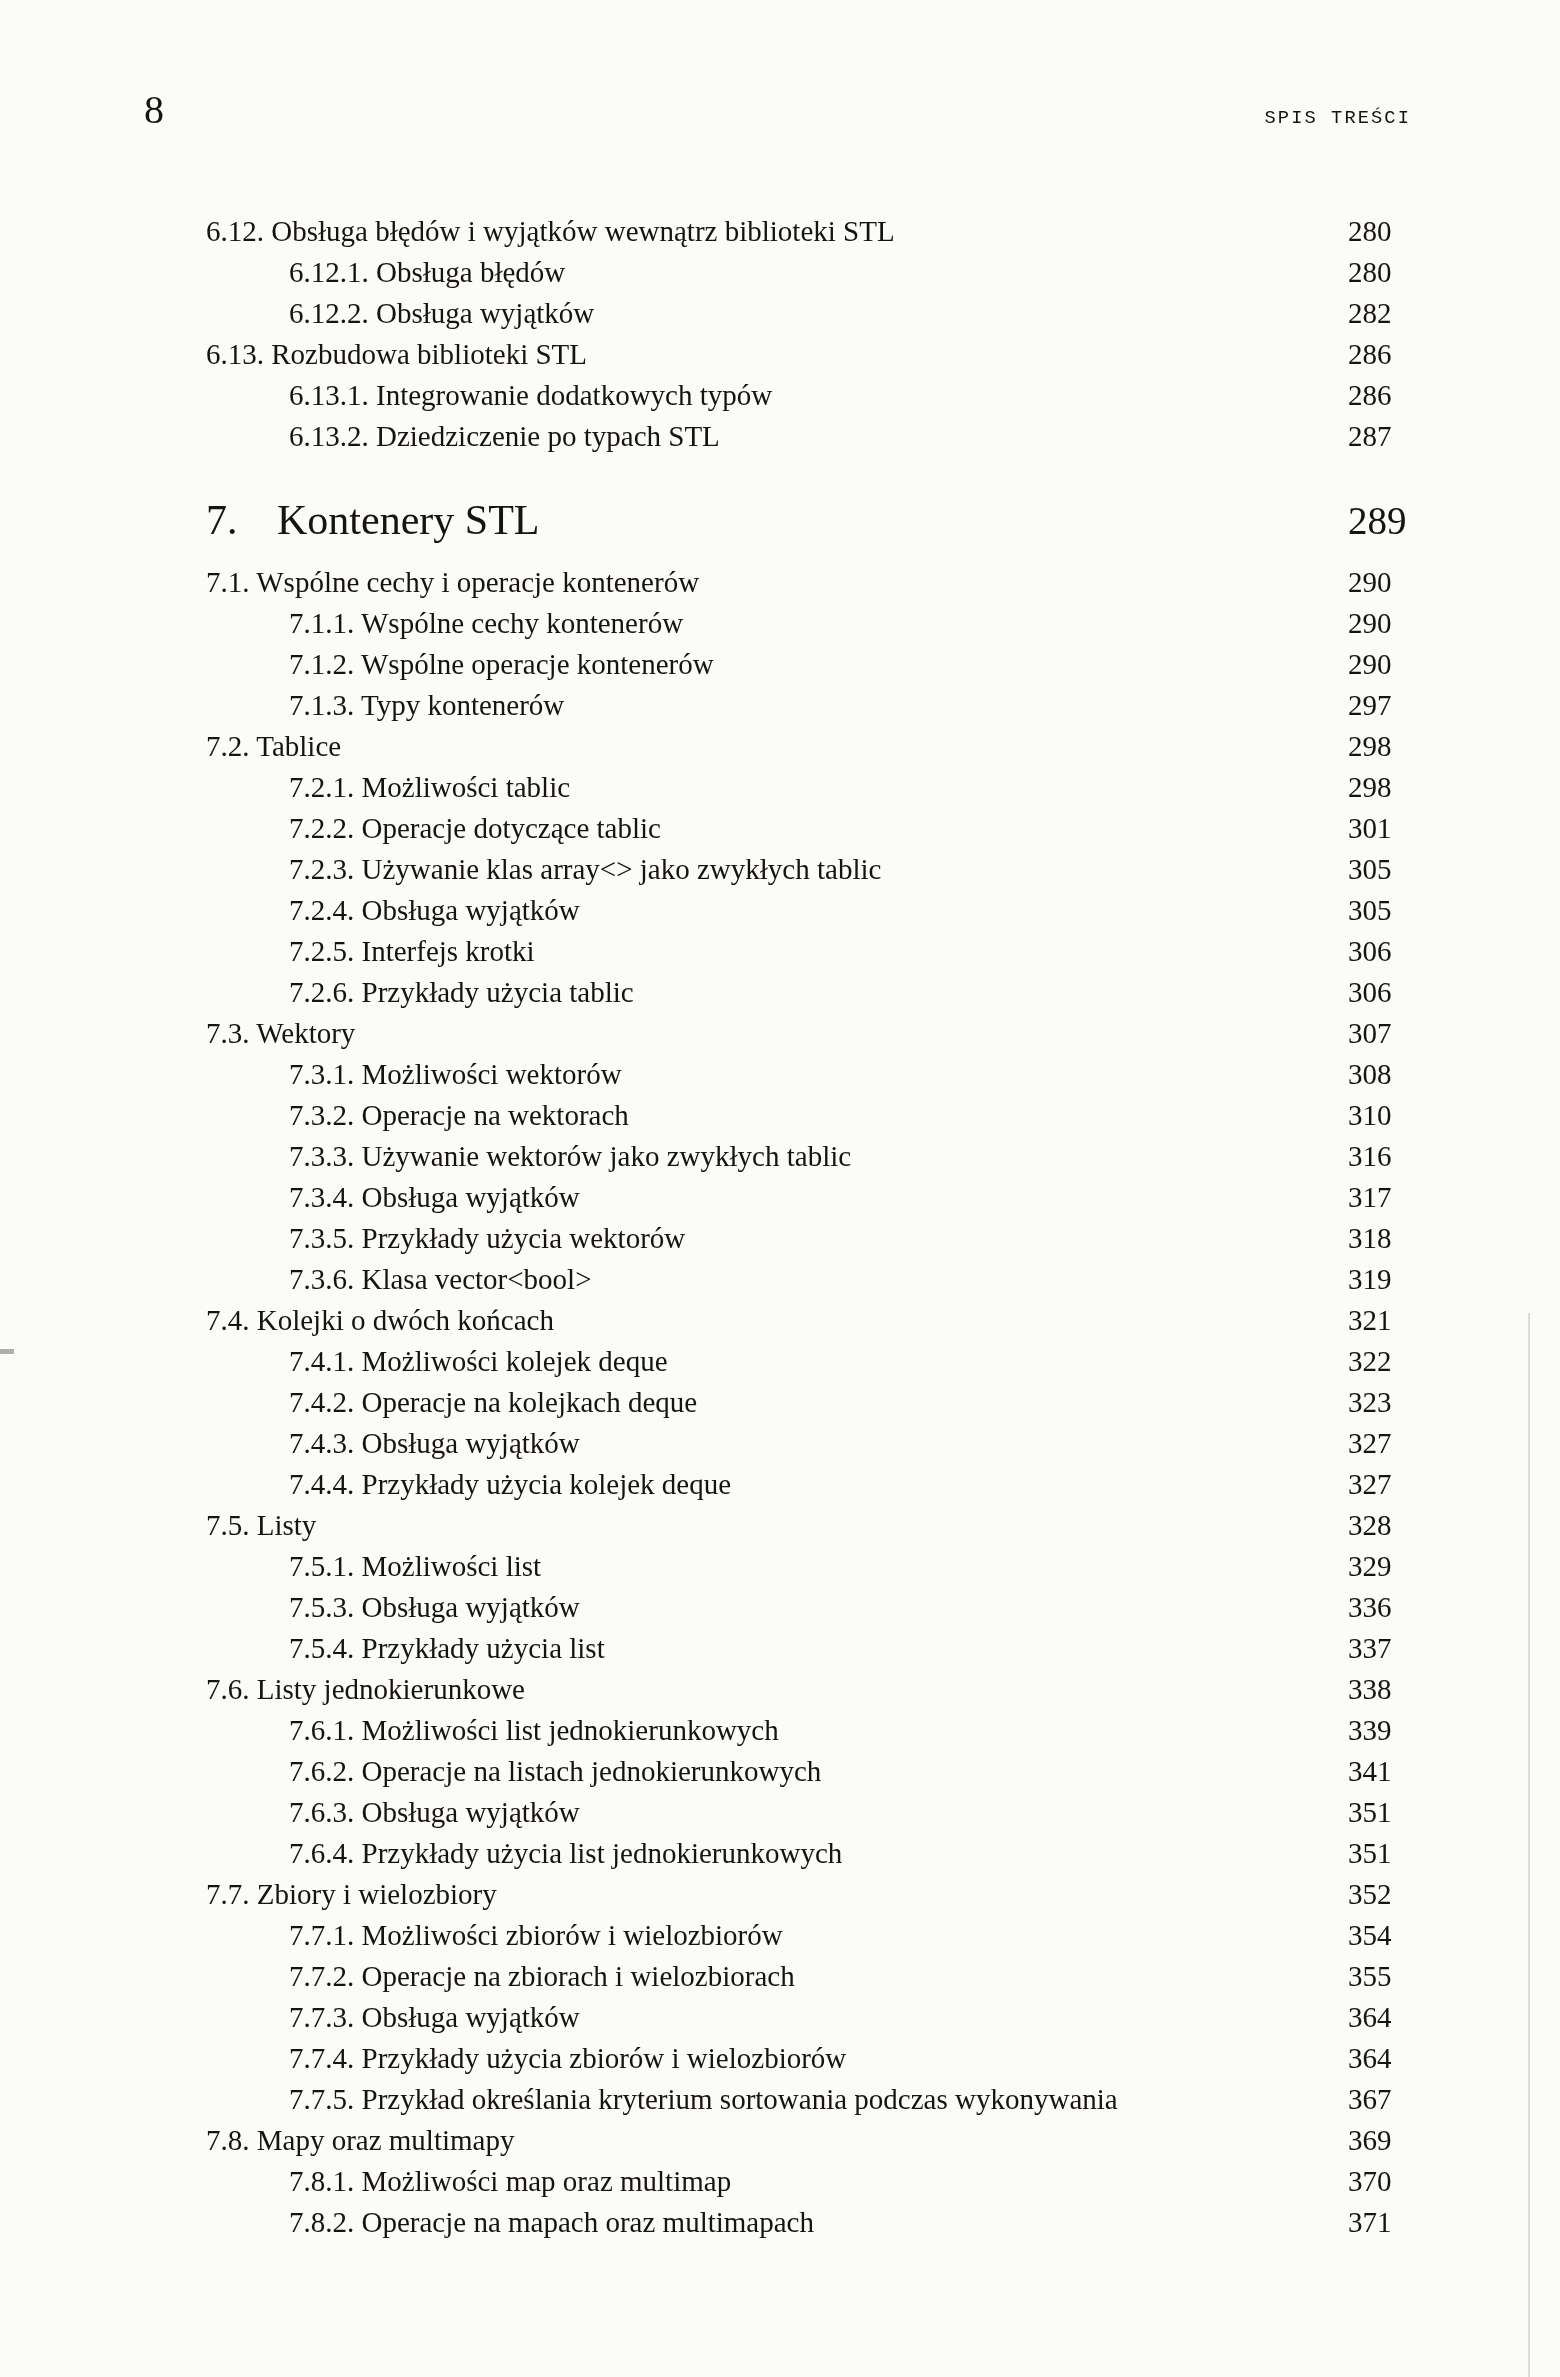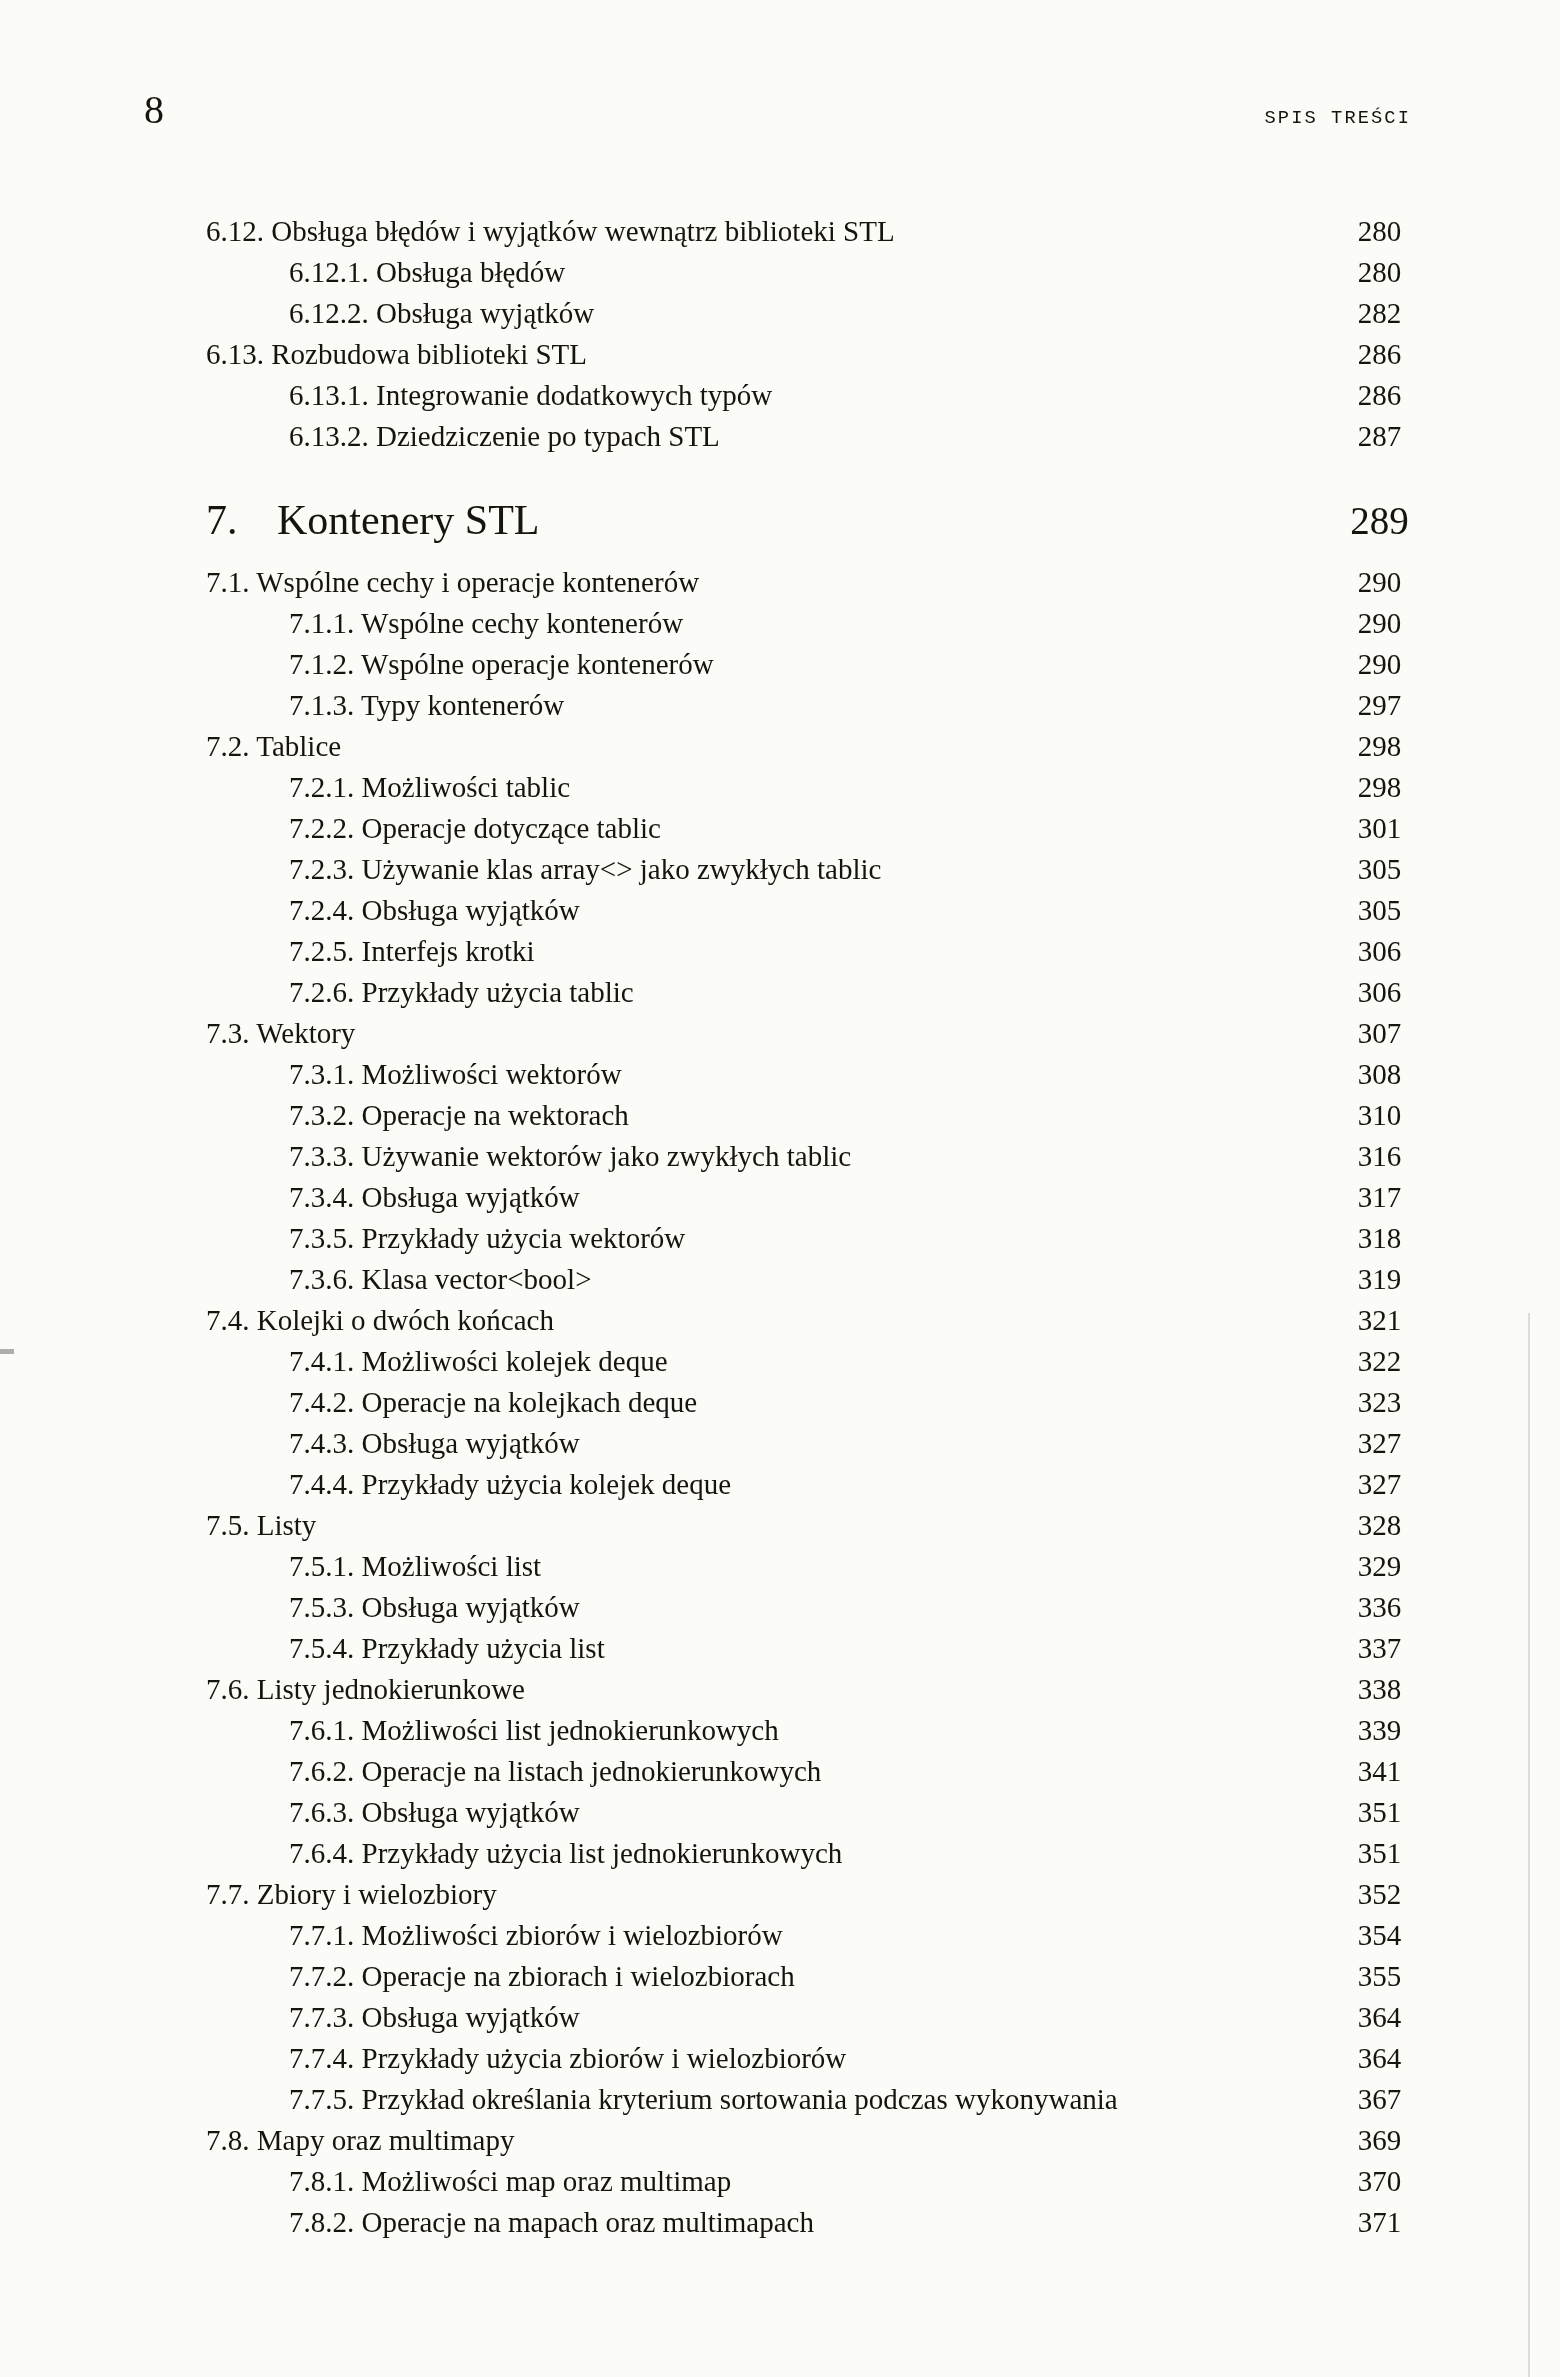--- a/index.html
+++ b/index.html
@@ -45,21 +45,21 @@
     align-items: baseline;
     font-size: 29px;
     line-height: 41px;
     white-space: nowrap;
   }
   .toc-label { flex: 0 1 auto; }
   .toc-fill  { flex: 1 1 auto; }
   .toc-page  {
     margin-left: 20.4px;
     min-width: 63px;
-    text-align: center;
+    text-align: left;
   }
   .level-3 { padding-left: 83px; }
 
   
   .level-1 {
     font-size: 42px;
     line-height: 53px;
     margin: 37px 0 15.3px 0;
   }
   .level-1 .chapter-num { display: inline-block; min-width: 71px; }

